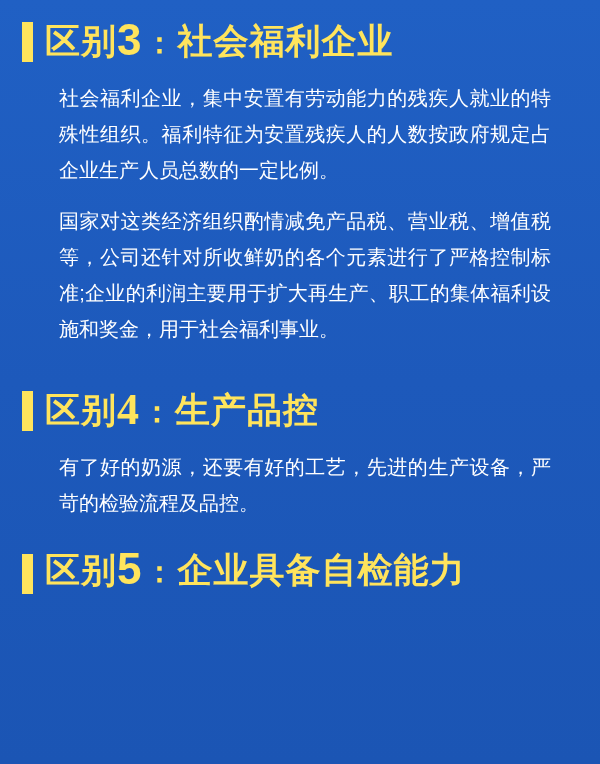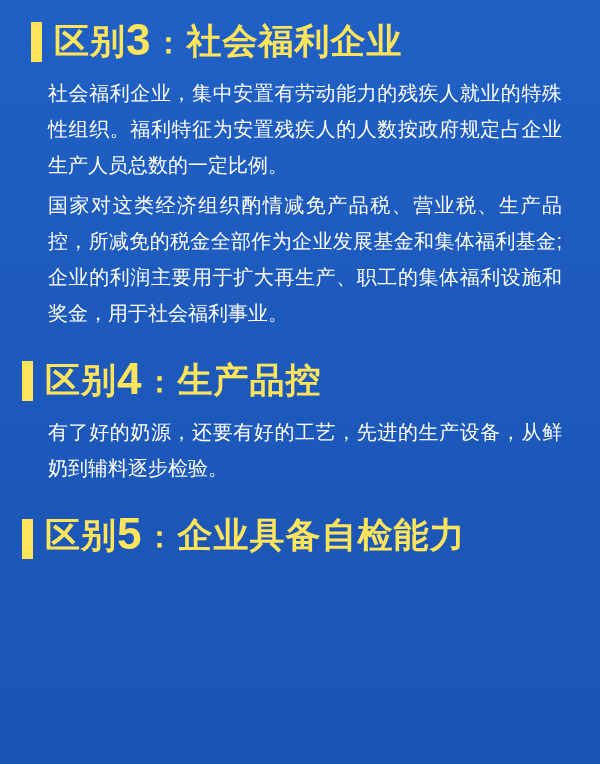--- a/index.html
+++ b/index.html
@@ -60,55 +60,55 @@
   }
   .body-text {
     color: #ffffff;
     font-size: 20px;
     line-height: 36px;
     padding-left: 22px;
     padding-right: 8px;
     text-align: justify;
     text-justify: inter-ideograph;
   }
-  .s1 .heading { margin-top: 4px; margin-left: 9px; }
-  .s2 .heading { margin-top: 26px; }
+  .s1 .heading { margin-top: 4px; }
+  .s2 .heading { margin-top: 41px; font-family: Liberation Serif, serif; }
   .s3 .heading { margin-top: 26px; align-items: flex-end; }
   .s1 .body-text { margin-top: 4px; }
   .s2 .body-text { margin-top: 10px; }
   .s3 .body-text { margin-top: 10px; }
-  .para { margin: 4px; }
+  .para { margin: 15px; }
 </style>
 </head>
 <body>
 
 <div class="page">
 
   <div class="section s1">
     <div class="heading">
       <span class="heading-bar"></span>
       <span class="heading-text">
         <span>区别</span><span class="heading-num">3</span><span class="heading-colon">：</span><span class="heading-title">社会福利企业</span>
       </span>
     </div>
     <div class="body-text">
       <p class="para">社会福利企业，集中安置有劳动能力的残疾人就业的特殊性组织。福利特征为安置残疾人的人数按政府规定占企业生产人员总数的一定比例。</p>
-      <p class="para">国家对这类经济组织酌情减免产品税、营业税、生产品控，所减免的税金全部作为企业发展基金和集体福利基金;企业的利润主要用于扩大再生产、职工的集体福利设施和奖金，用于社会福利事业。</p>
+      <p class="para">国家对这类经济组织酌情减免产品税、营业税、增值税等，公司还针对所收鲜奶的各个元素进行了严格控制标准;企业的利润主要用于扩大再生产、职工的集体福利设施和奖金，用于社会福利事业。</p>
     </div>
   </div>
 
   <div class="section s2">
     <div class="heading">
       <span class="heading-bar"></span>
       <span class="heading-text">
         <span>区别</span><span class="heading-num">4</span><span class="heading-colon">：</span><span class="heading-title">生产品控</span>
       </span>
     </div>
     <div class="body-text">
-      <p class="para">有了好的奶源，还要有好的工艺，先进的生产设备，从鲜奶到辅料逐步检验。</p>
+      <p class="para">有了好的奶源，还要有好的工艺，先进的生产设备，严苛的检验流程及品控。</p>
     </div>
   </div>
 
   <div class="section s3">
     <div class="heading">
       <span class="heading-bar"></span>
       <span class="heading-text">
         <span>区别</span><span class="heading-num">5</span><span class="heading-colon">：</span><span class="heading-title">企业具备自检能力</span>
       </span>
     </div>

